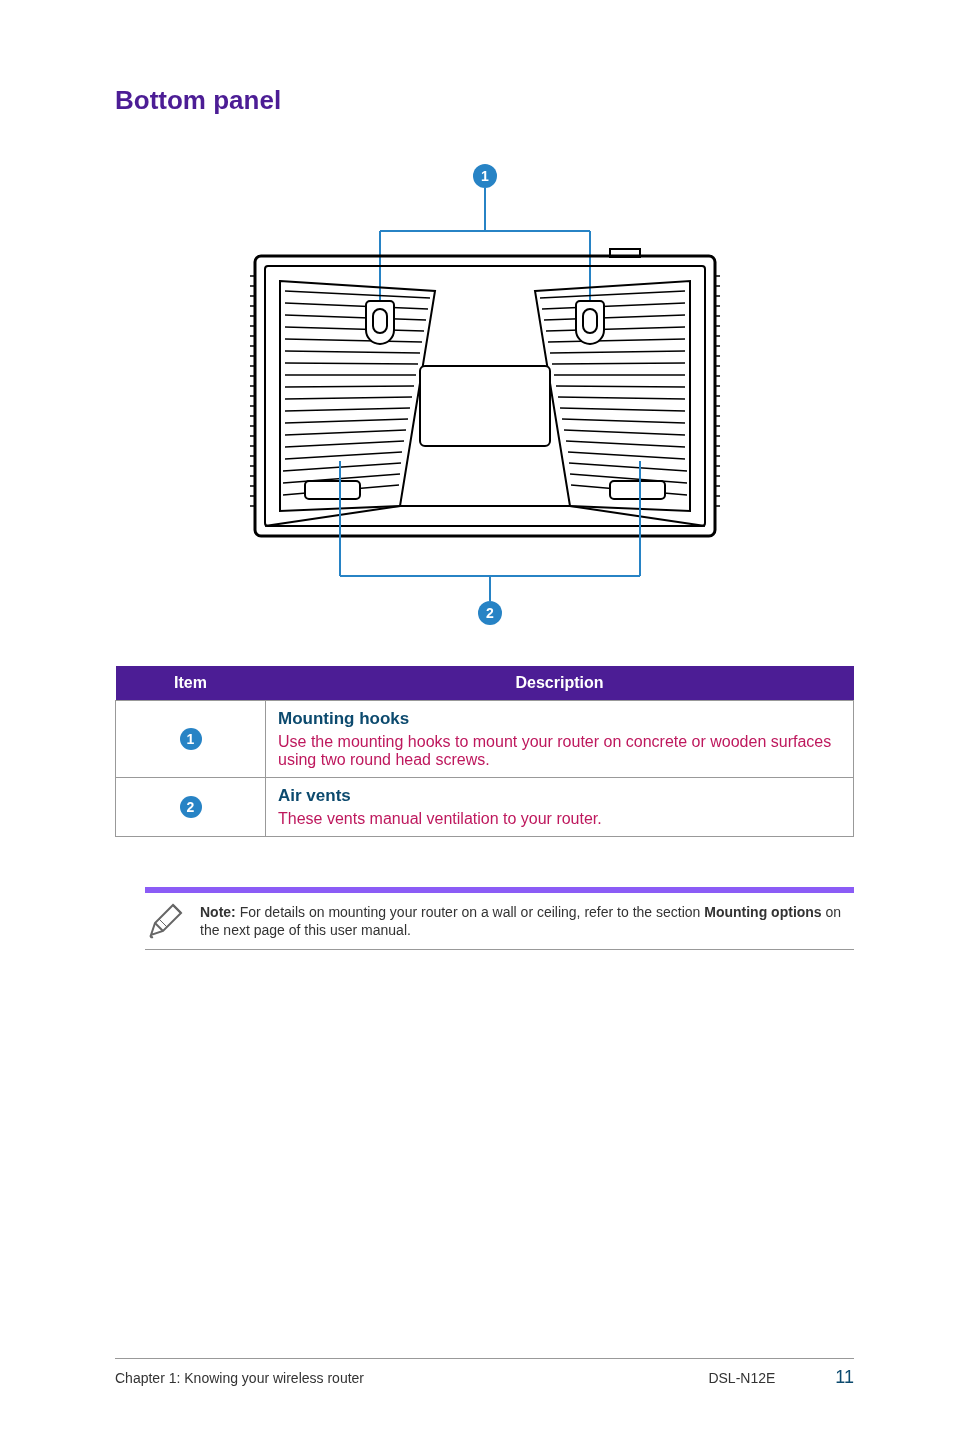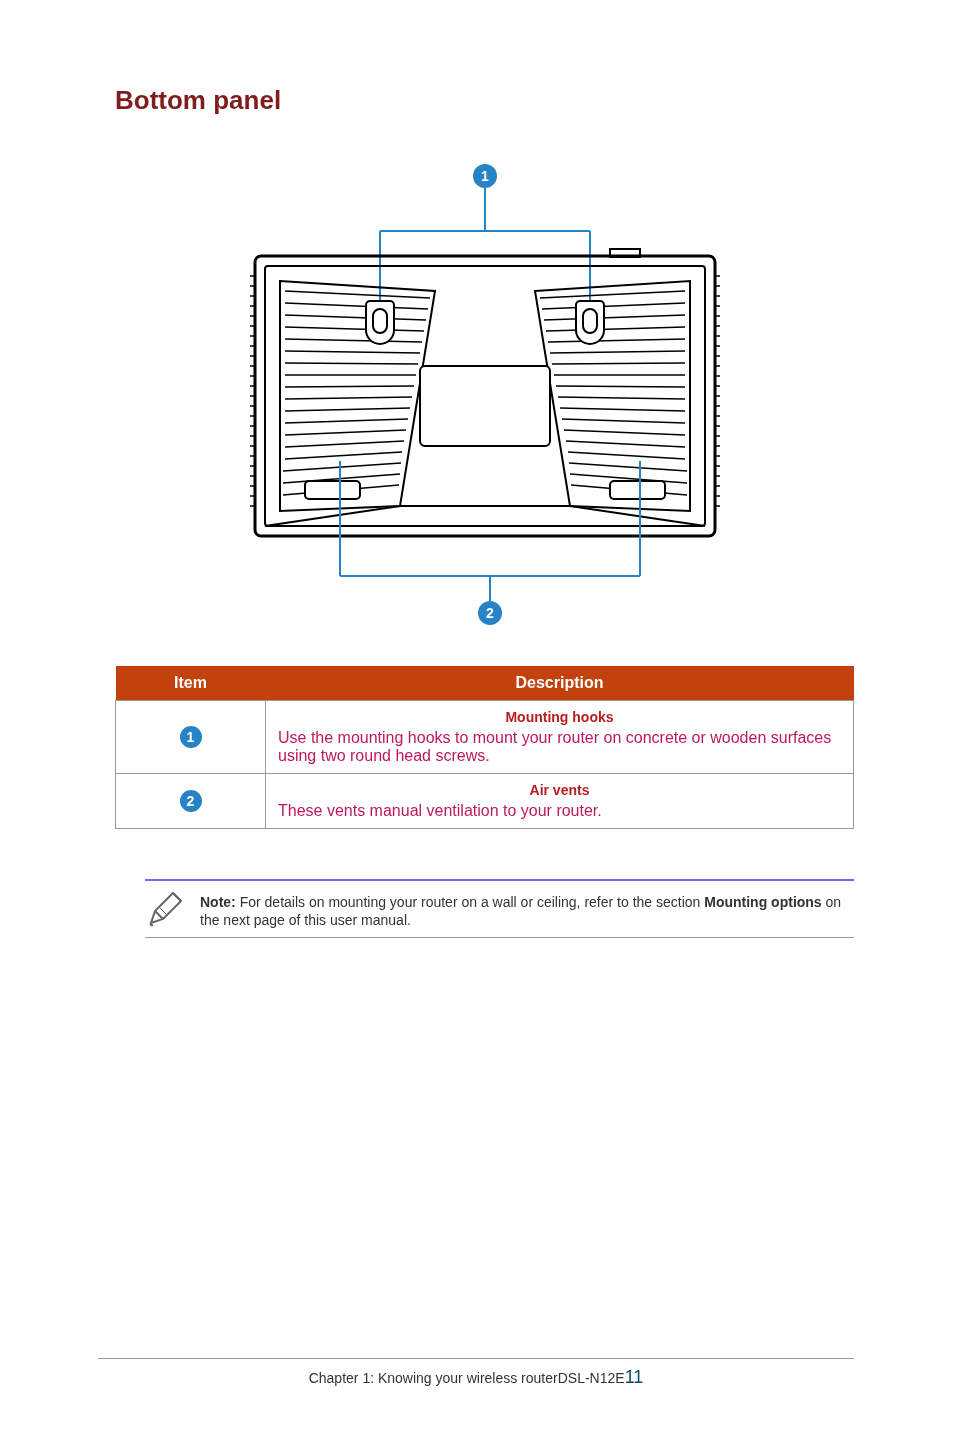--- a/index.html
+++ b/index.html
@@ -11,41 +11,41 @@
       font-family: Arial, Helvetica, sans-serif;
       background: #fff;
       width: 954px;
       height: 1438px;
       position: relative;
       padding: 85px 100px 50px 115px;
     }
     .heading {
       font-size: 26px;
       font-weight: bold;
-      color: #7f1d1d;
+      color: #4c1d95;
       margin-bottom: 40px;
     }
     .diagram-container {
       display: flex;
       justify-content: center;
       margin-bottom: 40px;
     }
     .diagram {
       width: 520px;
       height: 470px;
     }
     .table-container {
       margin-bottom: 50px;
     }
     table {
       width: 100%;
       border-collapse: collapse;
     }
     th {
-      background: #c2410c;
+      background: #4c1d95;
       color: #fff;
       font-weight: bold;
       padding: 8px 12px;
       text-align: center;
       font-size: 16px;
     }
     th.item-col {
       width: 150px;
     }
     td {
@@ -66,67 +66,67 @@
       background: #2783c5;
       color: #fff;
       border-radius: 50%;
       text-align: center;
       line-height: 22px;
       font-size: 14px;
       font-weight: bold;
     }
     .desc-title {
       font-weight: bold;
-      font-size: 14px;
-      color: #b91c1c;
+      font-size: 17px;
+      color: #0c4a6e;
       margin-bottom: 4px;
-      text-align: center;
     }
     .desc-body {
       color: #be185d;
     }
     .note-section {
       display: flex;
-      align-items: flex-end;
+      align-items: center;
       gap: 15px;
-      border-top: 2px solid #8b5cf6;
+      border-top: 6px solid #8b5cf6;
       border-bottom: 1px solid #999;
       padding: 8px 0;
       margin-left: 30px;
     }
     .note-icon {
       width: 40px;
       height: 40px;
       flex-shrink: 0;
     }
     .note-text {
       font-size: 14px;
       color: #333;
       line-height: 1.3;
     }
     .note-text b {
       font-weight: bold;
     }
     .footer {
       position: absolute;
       bottom: 50px;
-      left: 98px;
+      left: 115px;
       right: 100px;
       display: flex;
-      justify-content: center;
+      justify-content: space-between;
       align-items: center;
       border-top: 1px solid #999;
       padding-top: 8px;
       font-size: 14px;
       color: #333;
       margin-top: 20px;
     }
     .footer-right {
       display: flex;
       align-items: baseline;
+      gap: 60px;
     }
     .page-number {
       font-size: 18px;
       color: #0c4a6e;
     }
   </style>
 </head>
 <body>
 
 <h1 class="heading">Bottom panel</h1>

